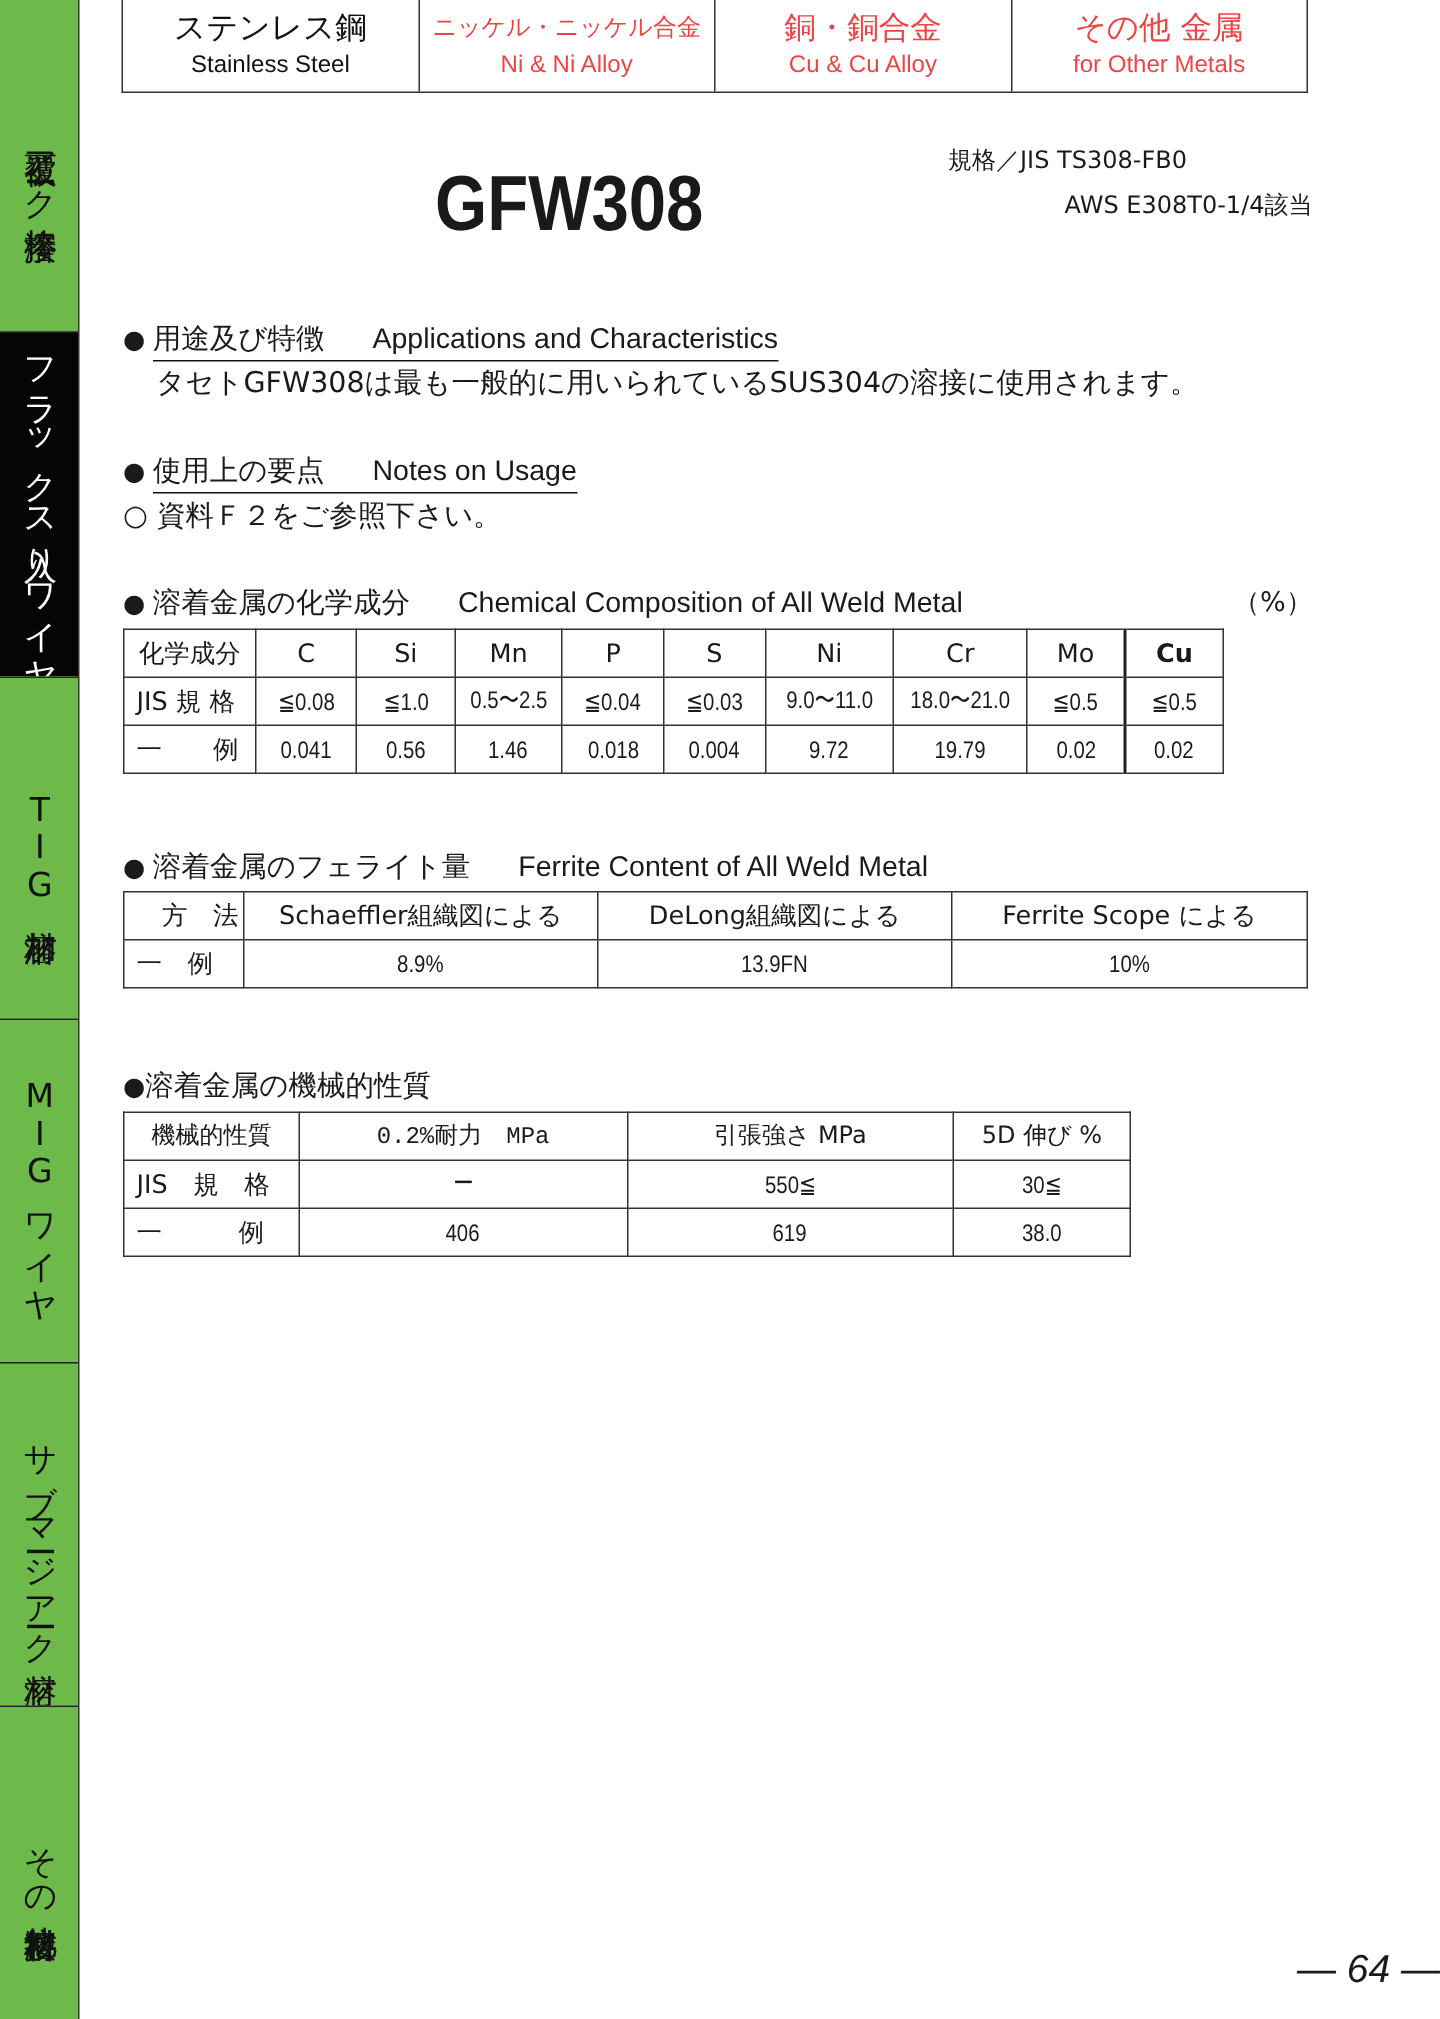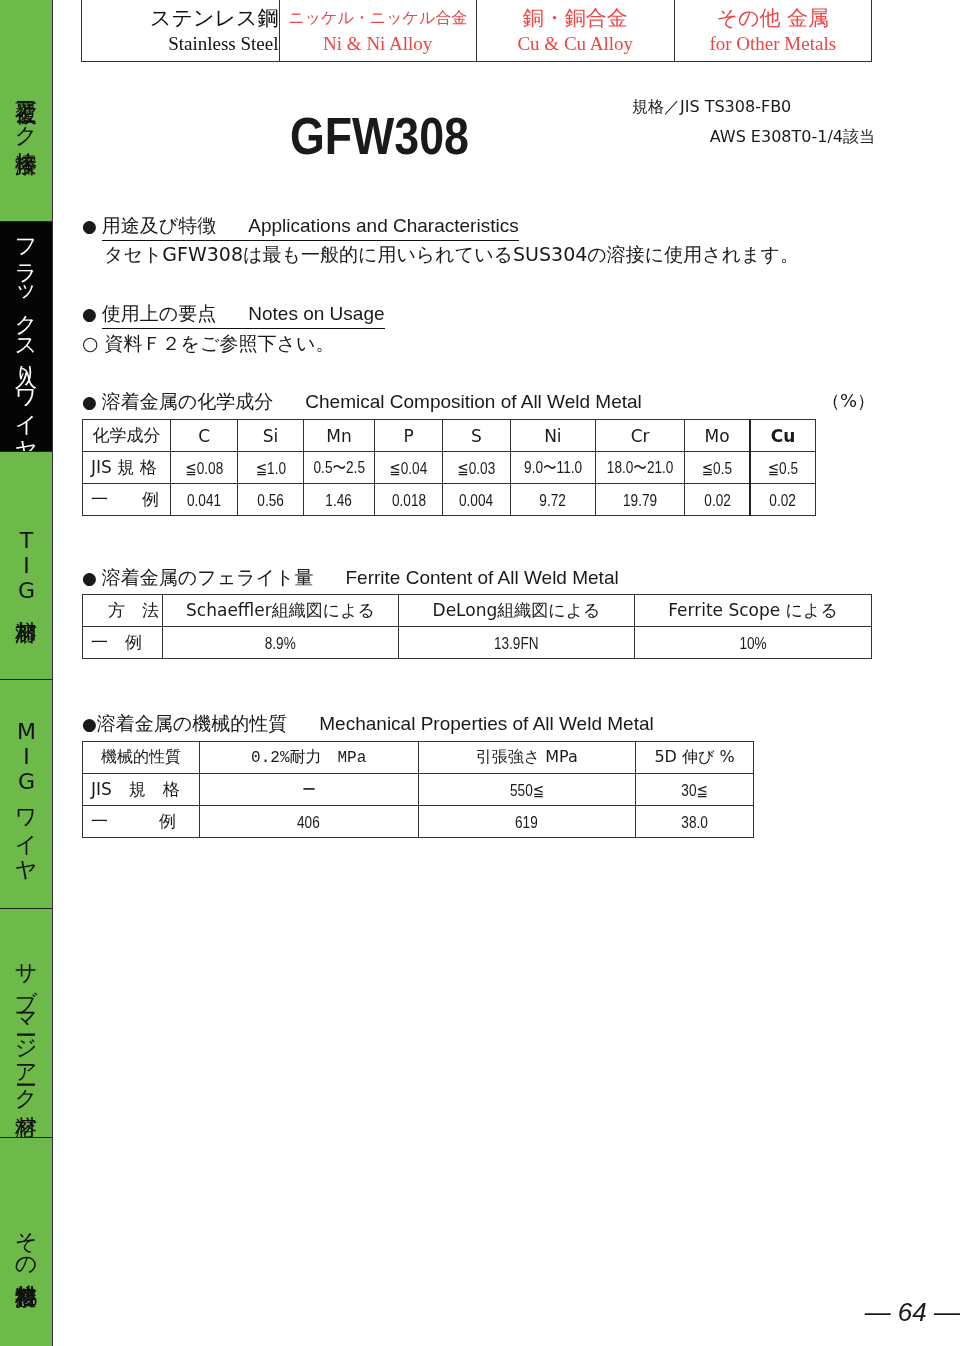--- a/index.html
+++ b/index.html
@@ -9,24 +9,24 @@
     
     .sidebar { position: absolute; left: 0; top: 0; width: 53px; height: 1346px; border-right: 1px solid #333; }
     .side-tab { position: absolute; left: 0; width: 52px; background: #6db94a; color: #111; display: flex; justify-content: center; align-items: center; }
     .side-tab.active { background: #050505; color: #ffffff; }
     .side-tab + .side-tab { border-top: 1.5px solid #222; }
     .side-label { writing-mode: vertical-rl; text-orientation: upright; font-size: 22px; letter-spacing: 0px; line-height: 1; font-family: "DejaVu Sans", sans-serif; }
 
     
     .cat-tabs { position: absolute; left: 81px; top: 0; width: 791px; height: 62px; display: flex; border: 1px solid #333; border-top: none; }
     .cat-tab { flex: 1; display: flex; flex-direction: column; align-items: center; justify-content: center; border-left: 1px solid #333; color: #ef4444; }
-    .cat-tab:first-child { border-left: none; color: #111; align-items: flex-end; }
+    .cat-tab:first-child { border-left: none; color: #111; }
     .cat-jp { font-size: 21px; line-height: 26px; }
     .cat-tab:nth-child(2) .cat-jp { font-size: 16px; }
-    .cat-en { font-size: 19px; line-height: 26px; font-family: Liberation Serif, serif; }
+    .cat-en { font-size: 16px; line-height: 26px; font-family: Liberation Sans, sans-serif; }
 
     
     .product-title { position: absolute; left: 290px; top: 106px; font-size: 52px; font-family: "Liberation Sans", sans-serif; transform: scaleX(0.86); transform-origin: left; letter-spacing: 0; }
     .spec-line1 { position: absolute; left: 632px; top: 97px; font-size: 16px; }
     .spec-line2 { position: absolute; right: 85px; top: 127px; font-size: 16px; }
 
     
     .section-heading { position: absolute; left: 82px; font-size: 19px; white-space: nowrap; display: flex; align-items: baseline; }
     .bullet { font-size: 17px; margin-right: 5px; }
     .heading-text.underlined { border-bottom: 1px solid #111; padding-bottom: 1px; }
@@ -171,21 +171,20 @@
     <td><span class="num">8.9%</span></td>
     <td><span class="num">13.9FN</span></td>
     <td><span class="num">10%</span></td>
   </tr>
 </tbody>
   </table>
 
 <div class="section-heading" style="top:711px;">
   <span class="bullet" style="margin-right:0;">●</span>
   <span>溶着金属の機械的性質</span>
-    <span class="heading-en">Mechanical Properties of All Weld Metal</span>
 </div>
 
 <table class="outer" style="left:82px;top:741px;width:672px;">
   <tbody>
       <tr>
     <td style="width:117px;font-size:16px;">機械的性質</td>
     <td style="width:219px;font-size:16px;font-family:Liberation Mono, monospace;">0.2%耐力　MPa</td>
     <td style="width:218px;font-size:16px;">引張強さ MPa</td>
     <td style="width:118px;font-size:16px;">5D 伸び %</td>
   </tr>

